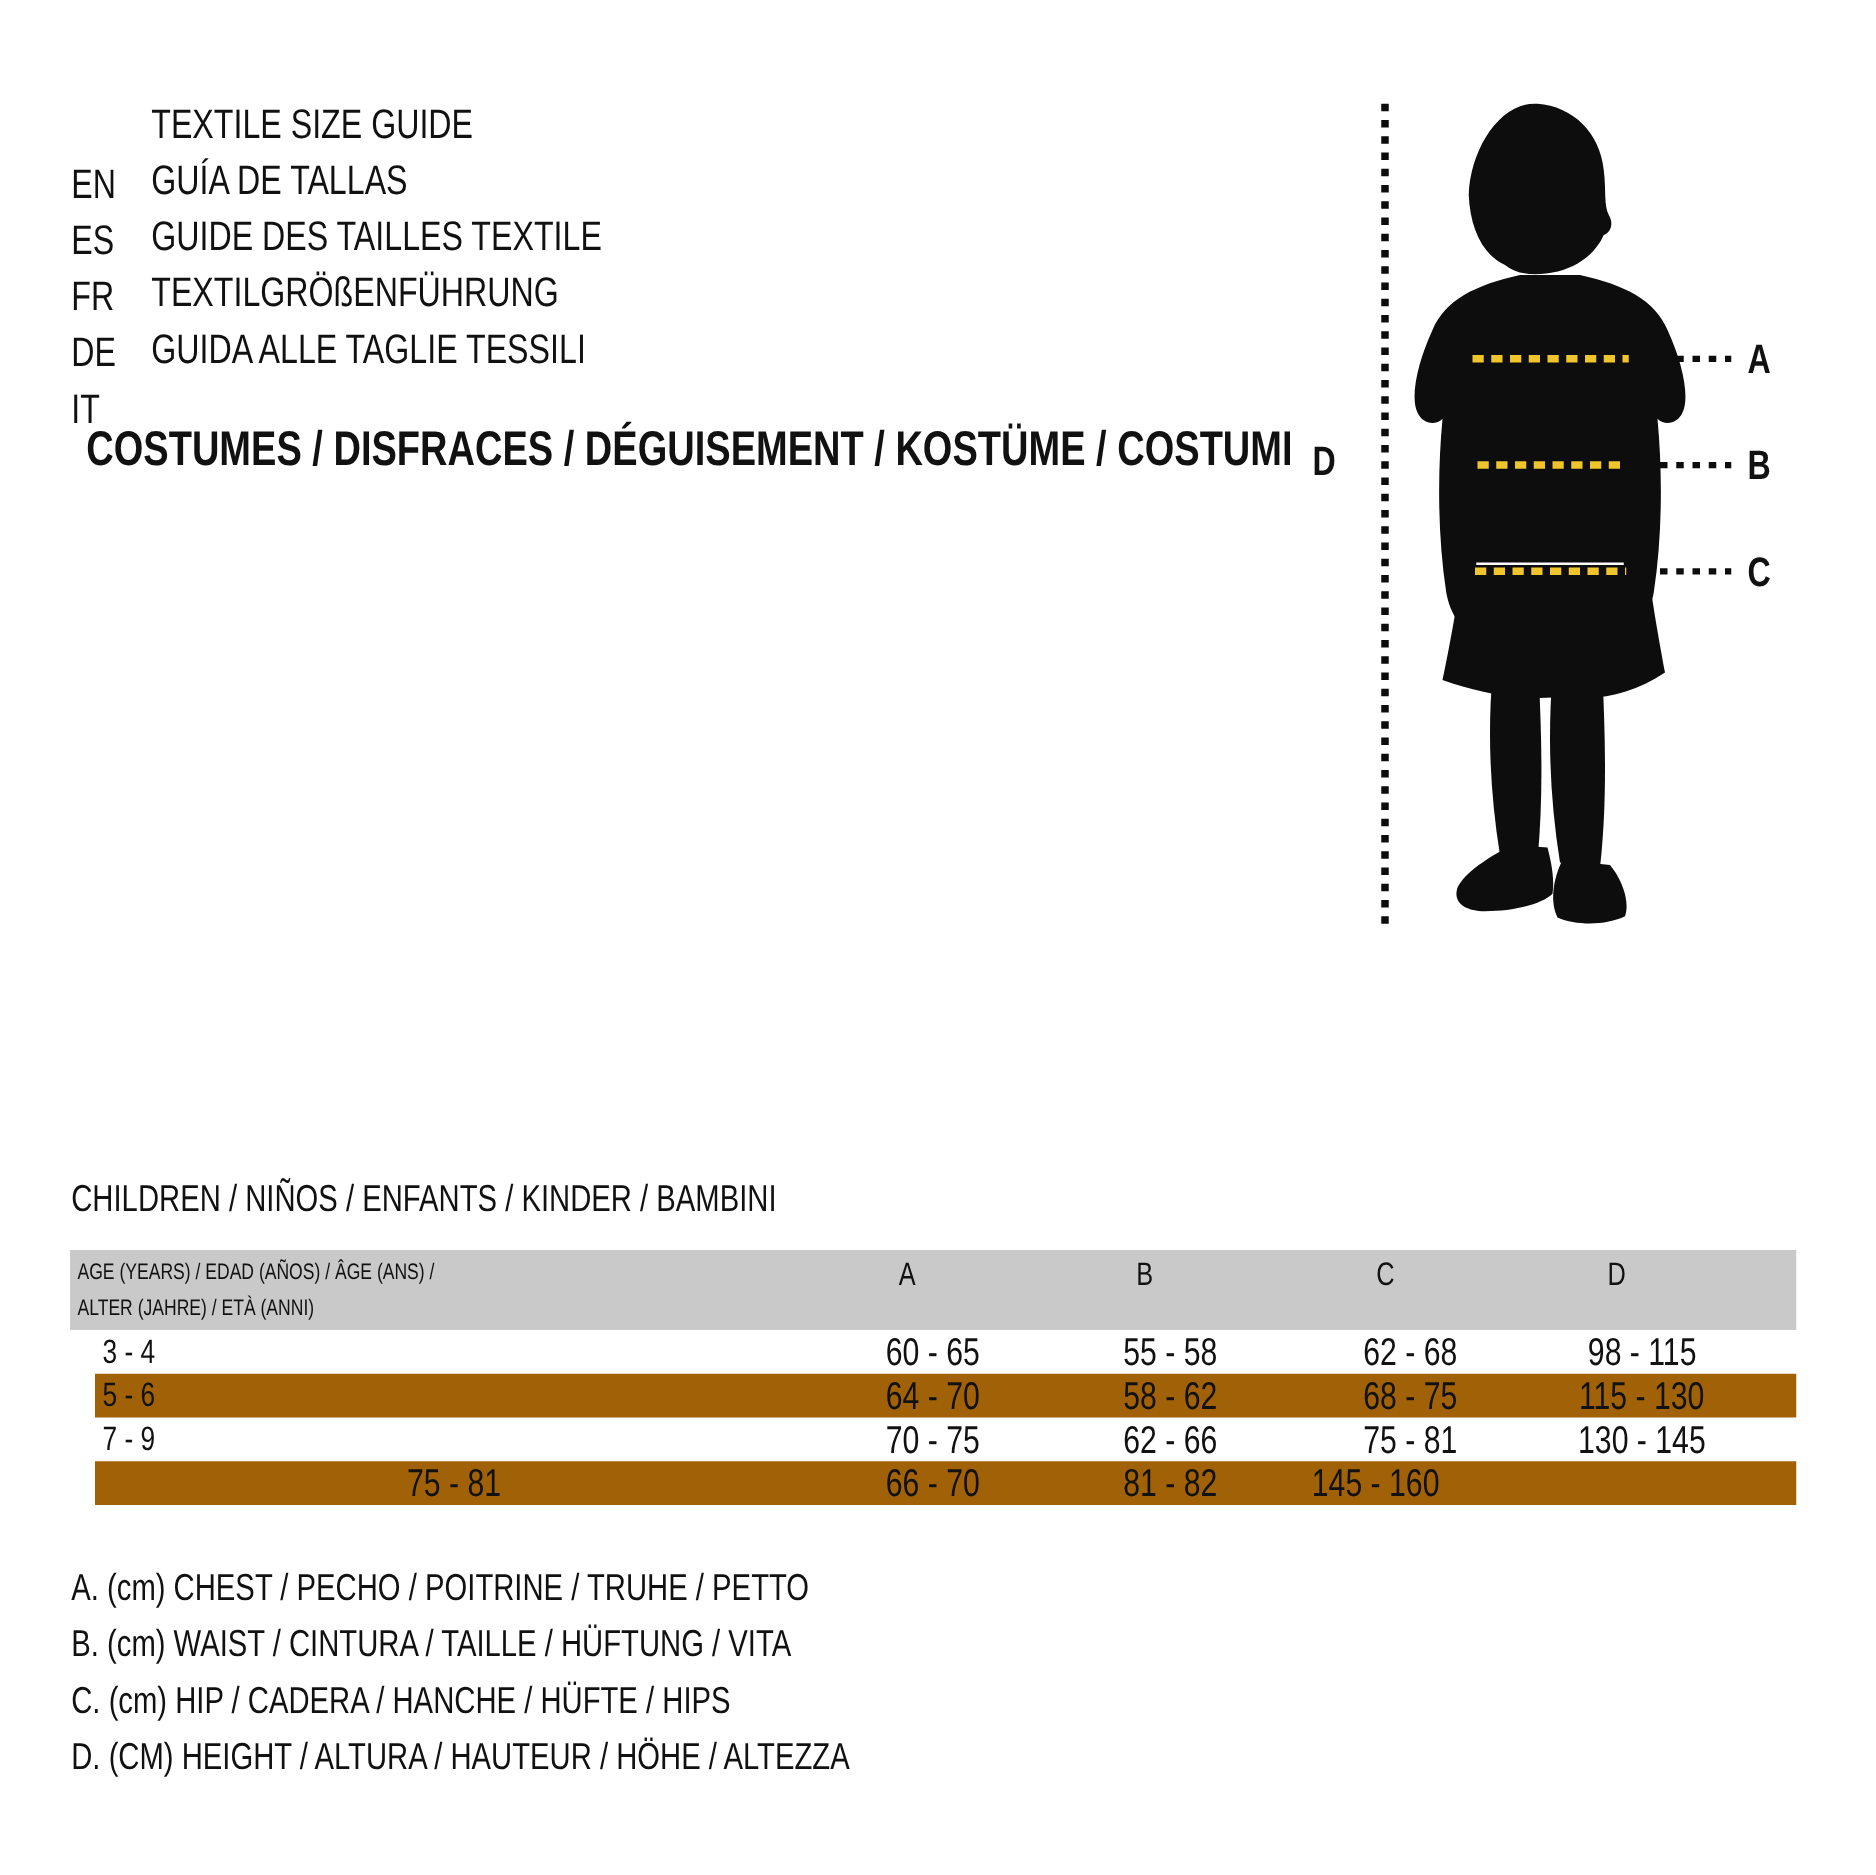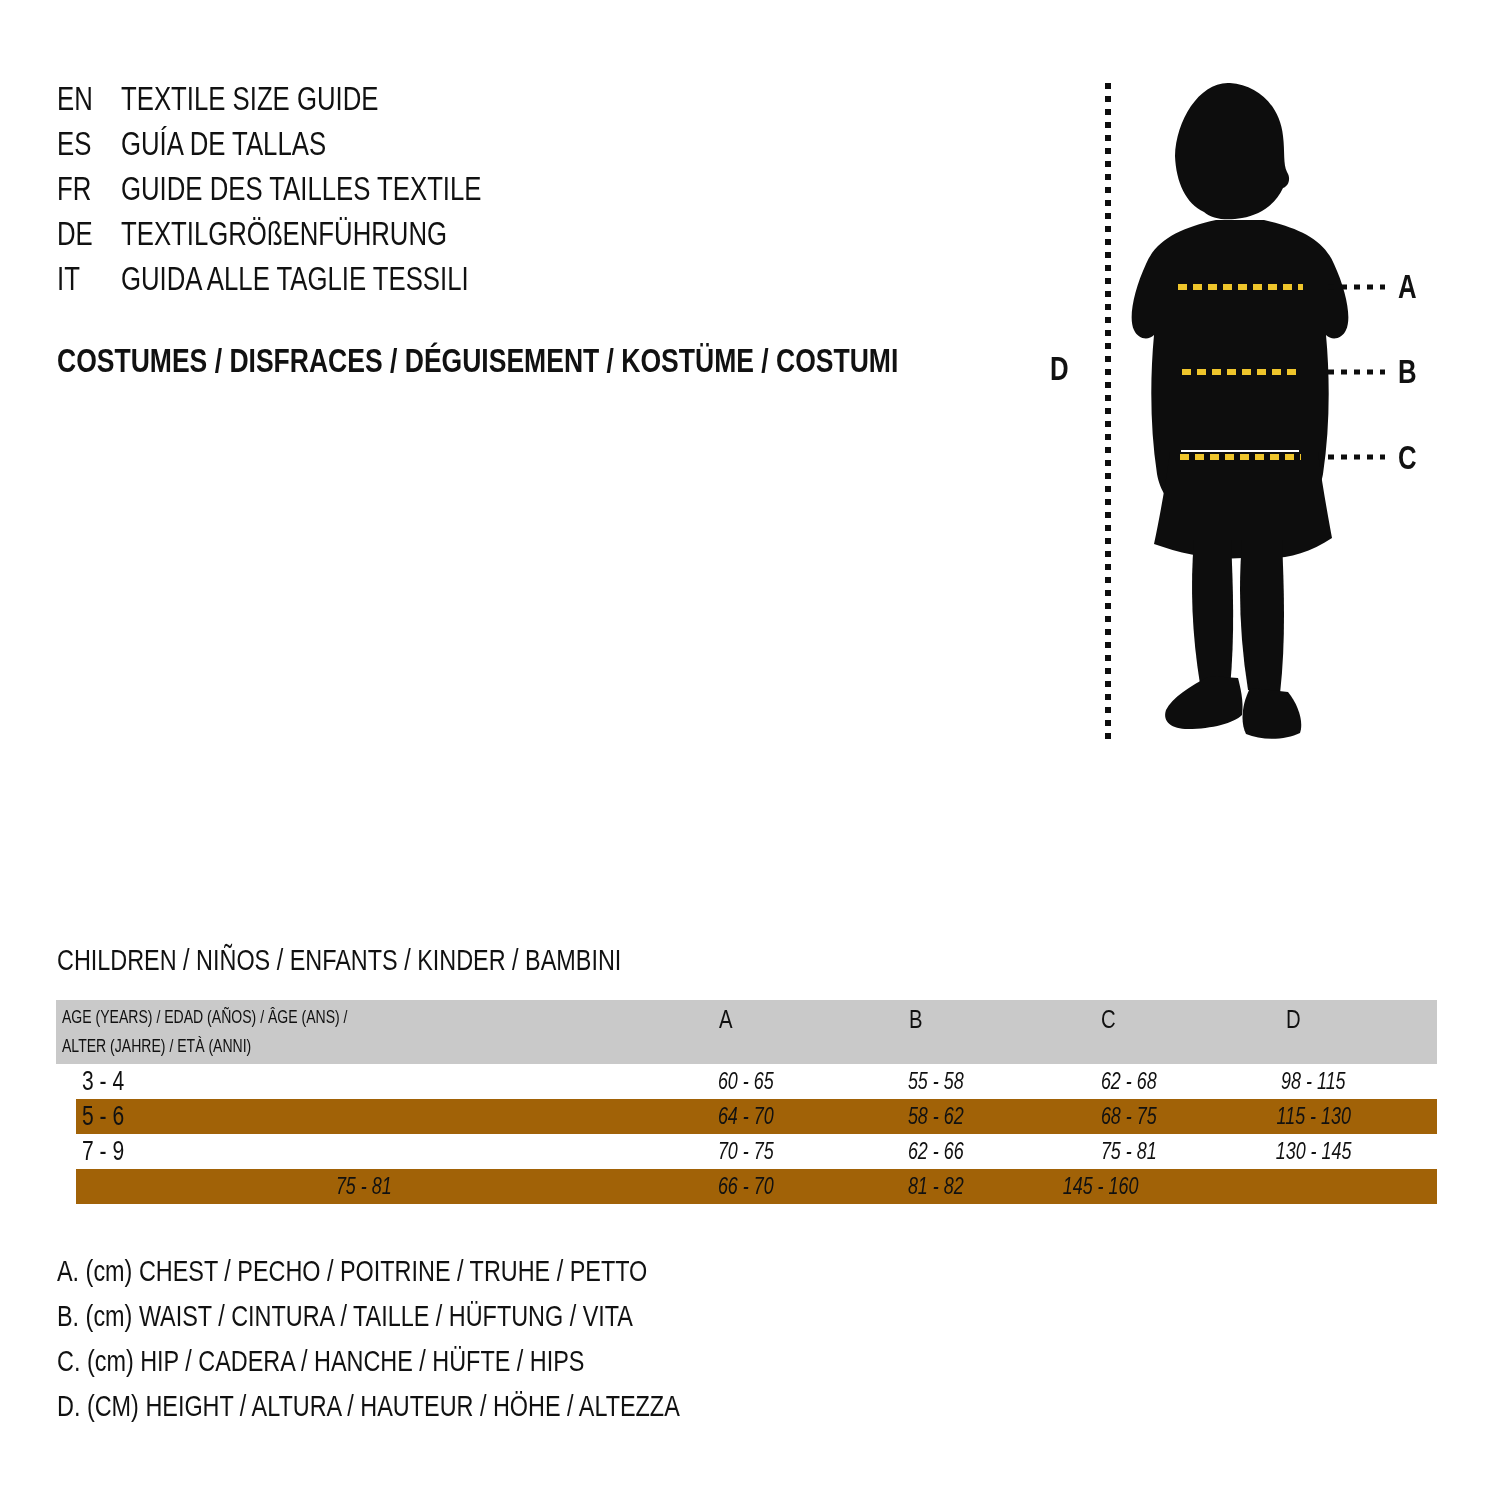--- a/index.html
+++ b/index.html
@@ -8,44 +8,44 @@
     font-family:"Liberation Sans", sans-serif;color:#111;
   }
   .abs{position:absolute;}
   
   .cond{display:inline-block;white-space:nowrap;transform:scaleX(0.78);transform-origin:0 50%;}
   .condc{display:inline-block;white-space:nowrap;transform:scaleX(0.78);transform-origin:50% 50%;}
 
   
   .lang-block{left:57px;top:76px;}
   .lang-row{display:flex;height:45px;line-height:45px;font-size:33px;}
-  .lang-code{width:64px;flex:0 0 64px;}
+  .lang-code{width:64px;flex:0 0 64px;margin-top:48px;}
   .lang-title{flex:1;text-decoration:underline;}
 
   
-  .costumes{left:57px;top:338px;font-size:34px;font-weight:700;line-height:44px;}
+  .costumes{left:69px;top:338px;font-size:39px;font-weight:700;line-height:44px;}
 
   
   .figure-svg{left:1090px;top:80px;}
   .measure-label{font-size:33px;font-weight:700;height:42px;line-height:42px;}
   .label-a{left:1398px;top:266px;}
   .label-b{left:1398px;top:351px;}
   .label-c{left:1398px;top:437px;}
   .label-d{left:1050px;top:348px;}
 
   
   .section-title{left:57px;top:943px;font-size:30px;line-height:34px;}
   .size-table{left:56px;top:1000px;width:1381px;}
   .t-grid{display:grid;grid-template-columns:575px 190px 190px 195px 231px;}
   .t-header{background:#C9C9C9;height:64px;}
   .t-header .agecell{padding-left:6px;padding-top:3px;font-size:18px;line-height:29px;}
   .t-header .colcell{font-size:26px;line-height:29px;padding-top:5px;display:flex;justify-content:center;align-items:flex-start;}
   .t-row{height:35px;margin-left:20px;}
   .t-row .agecell{padding-left:6px;font-size:27px;line-height:35px;}
-  .t-row .valcell{font-size:23px;line-height:35px;display:flex;justify-content:center;align-items:center;font-style:italic;}
+  .t-row .valcell{font-size:31px;line-height:35px;display:flex;justify-content:center;align-items:center;}
   .lastcol{box-sizing:border-box;padding-right:56px;}
   .t-row.alt{background:#a16207;}
 
   
   .legend{left:57px;top:1248px;}
   .legend-line{height:45px;line-height:45px;font-size:30px;}
 </style>
 </head>
 <body>
 

